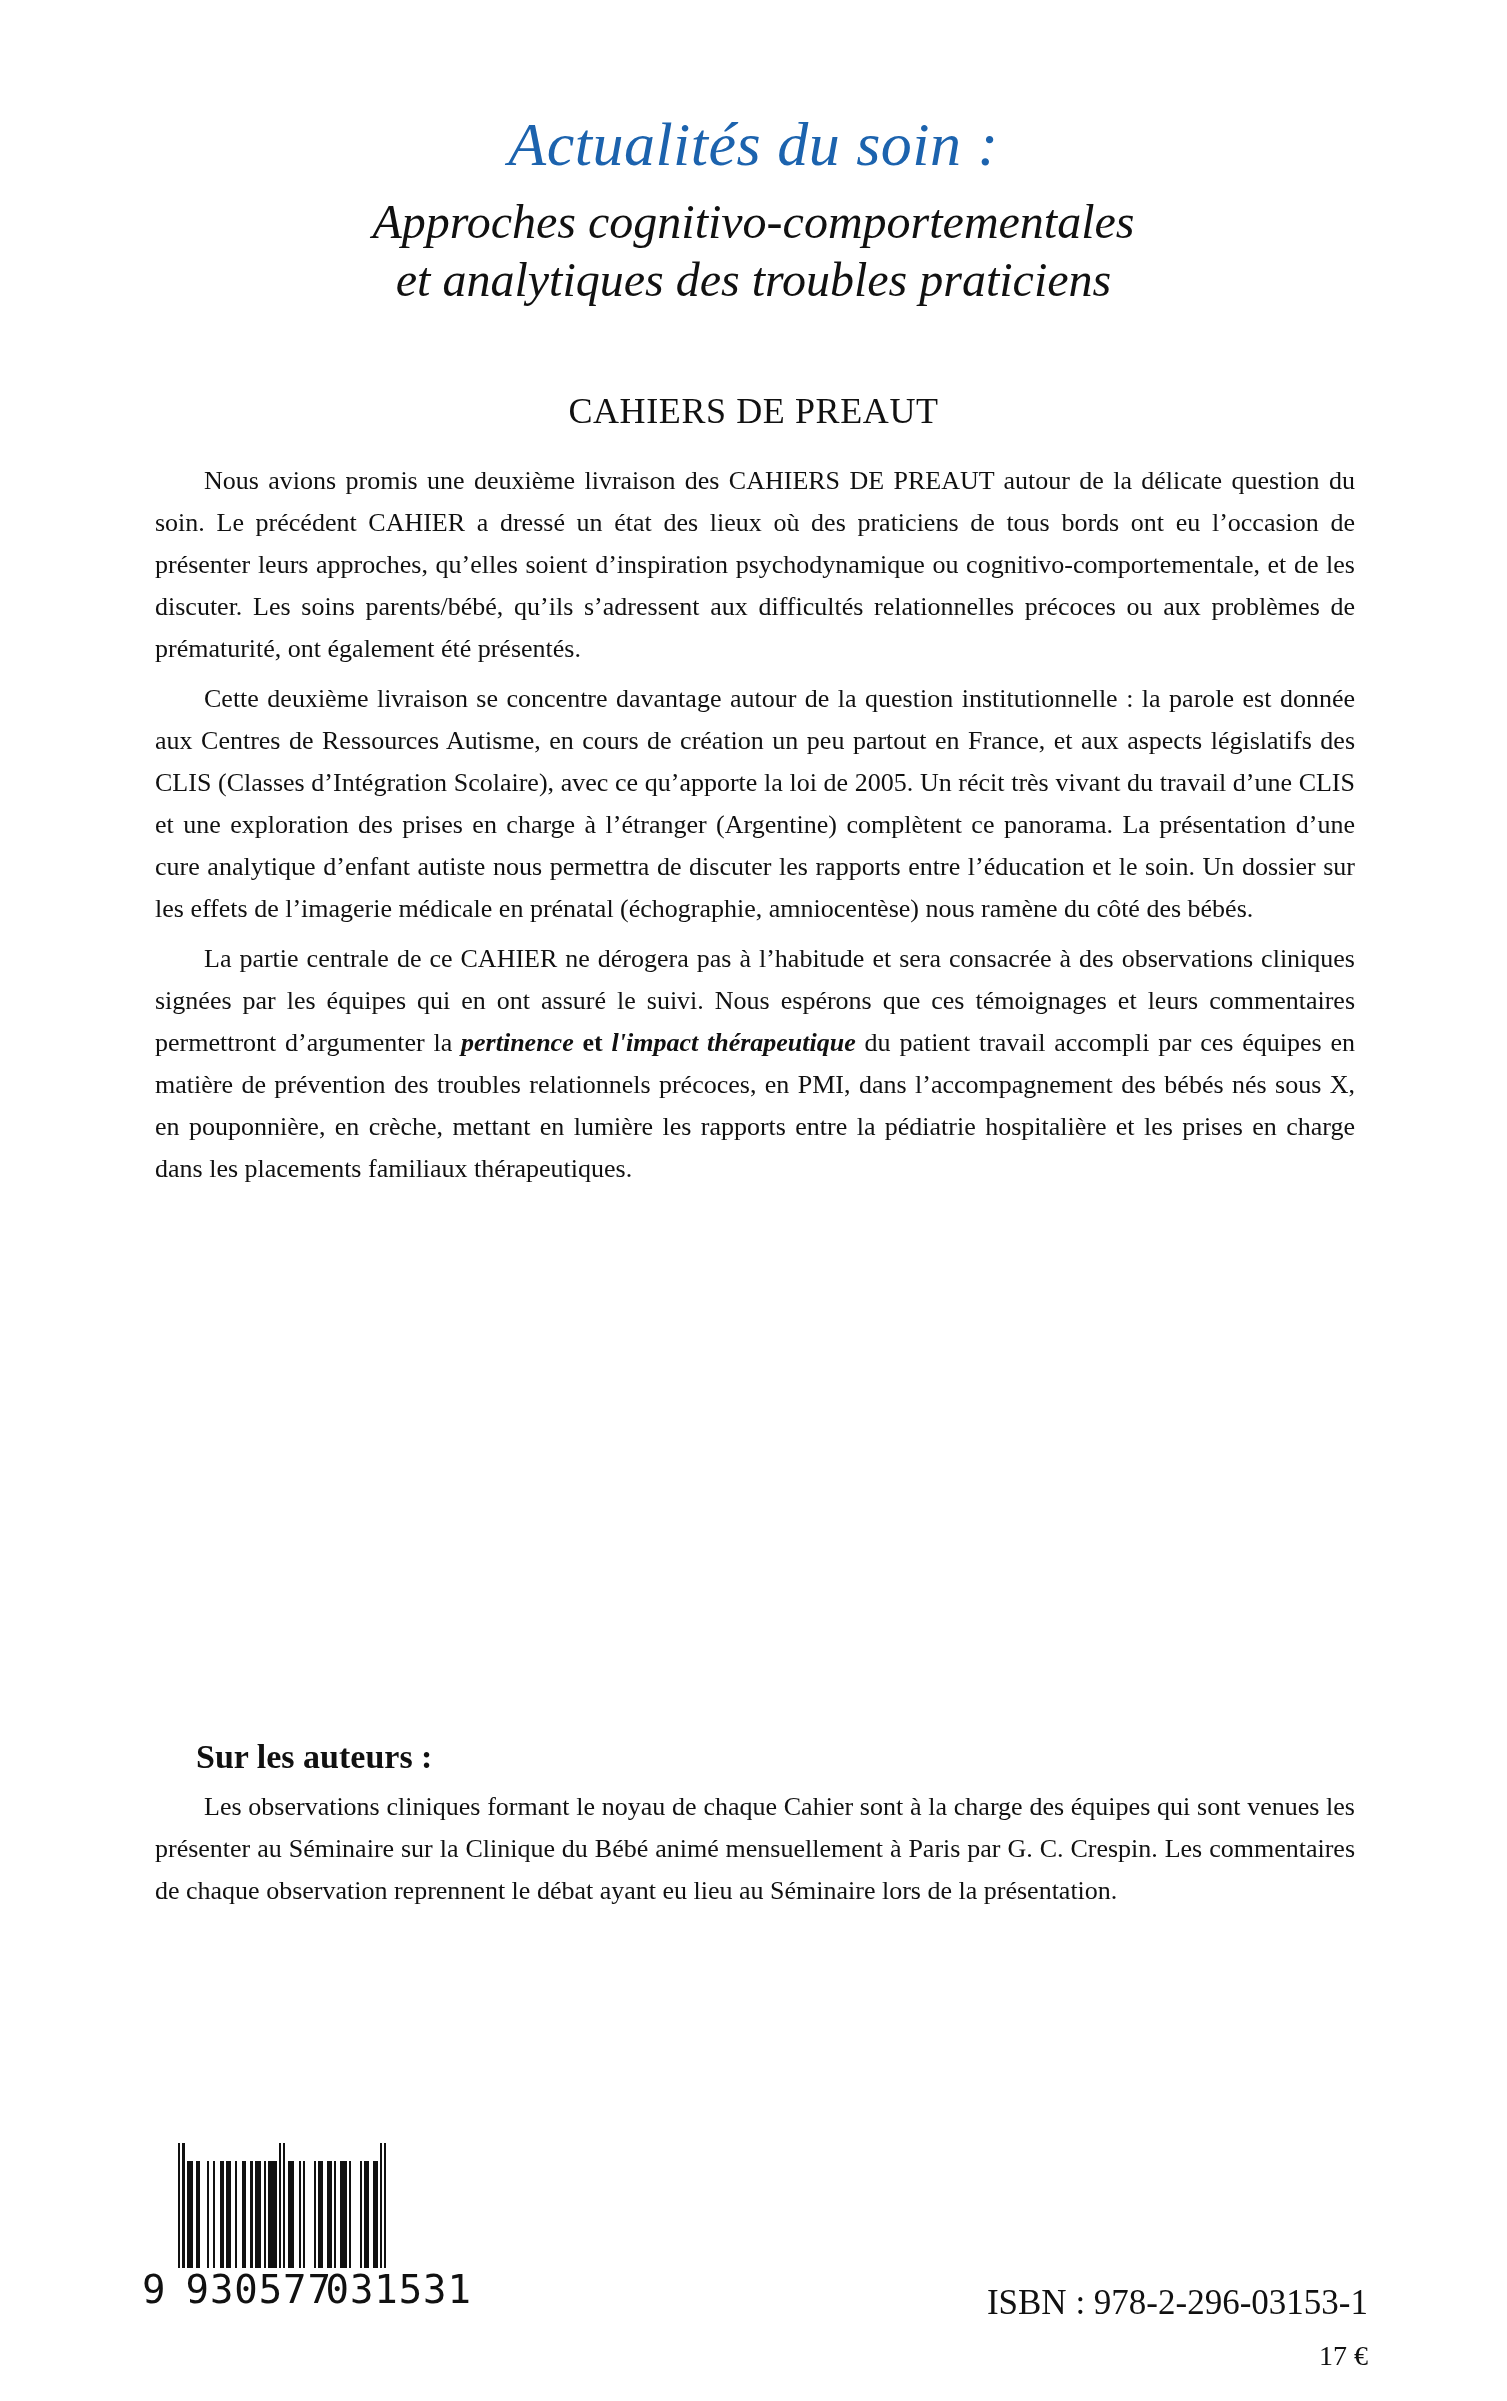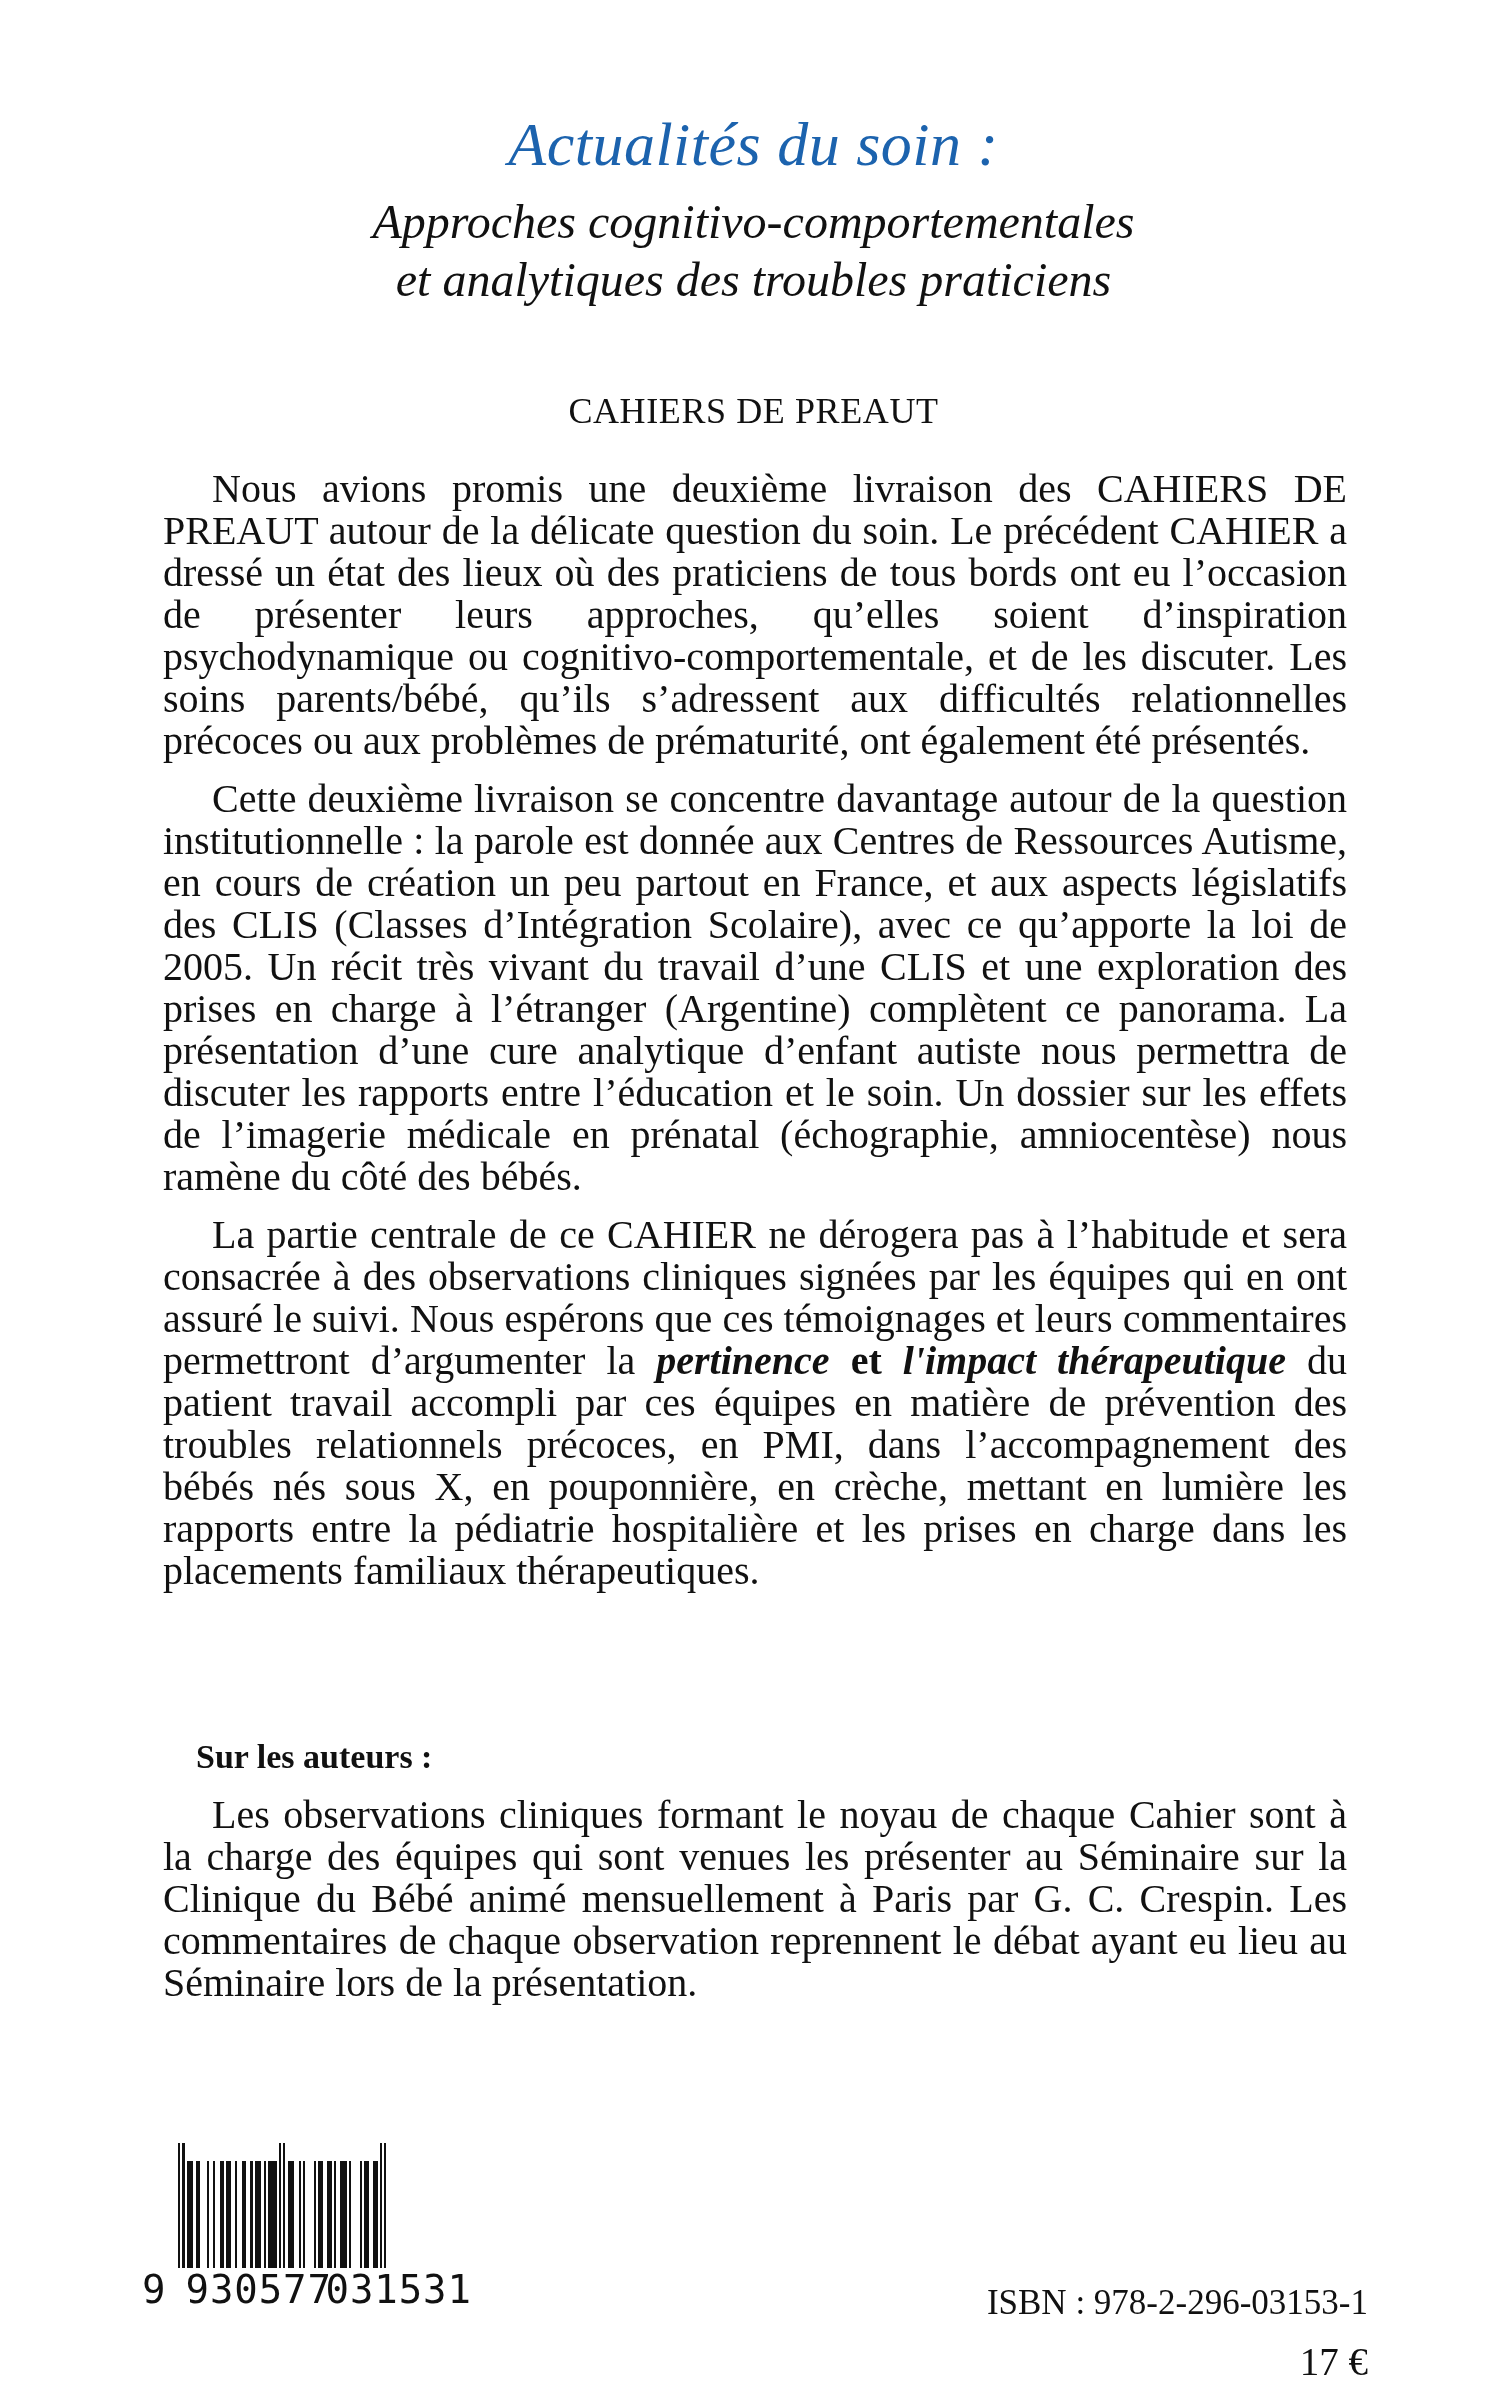--- a/index.html
+++ b/index.html
@@ -63,26 +63,26 @@
 
   
   .body-text {
     position: absolute;
     left: 147px;
     top: 452px;
     width: 1216px;
   }
 
   .para {
-    font-size: 40px;
+    font-size: 26px;
     line-height: 42px;
     text-align: justify;
     text-justify: inter-word;
     text-indent: 49px;
-    margin: 16px;
+    margin: 8px;
     hyphens: none;
     font-family: Liberation Serif, serif;
   }
 
   .emph-bi { font-weight: bold; font-style: italic; }
   .emph-b  { font-weight: bold; font-style: normal; }
 
   
   .authors-block {
     position: absolute;
@@ -140,21 +140,21 @@
     margin-top: 28px;
   }
 
   .isbn-line {
     font-size: 35px;
     line-height: 1.18;
     white-space: nowrap;
   }
 
   .price-line {
-    font-size: 39px;
+    font-size: 28px;
     line-height: 1.25;
     margin-top: 15px;
     white-space: nowrap;
   }
 </style>
 </head>
 <body>
 
 <div id="page">
 

